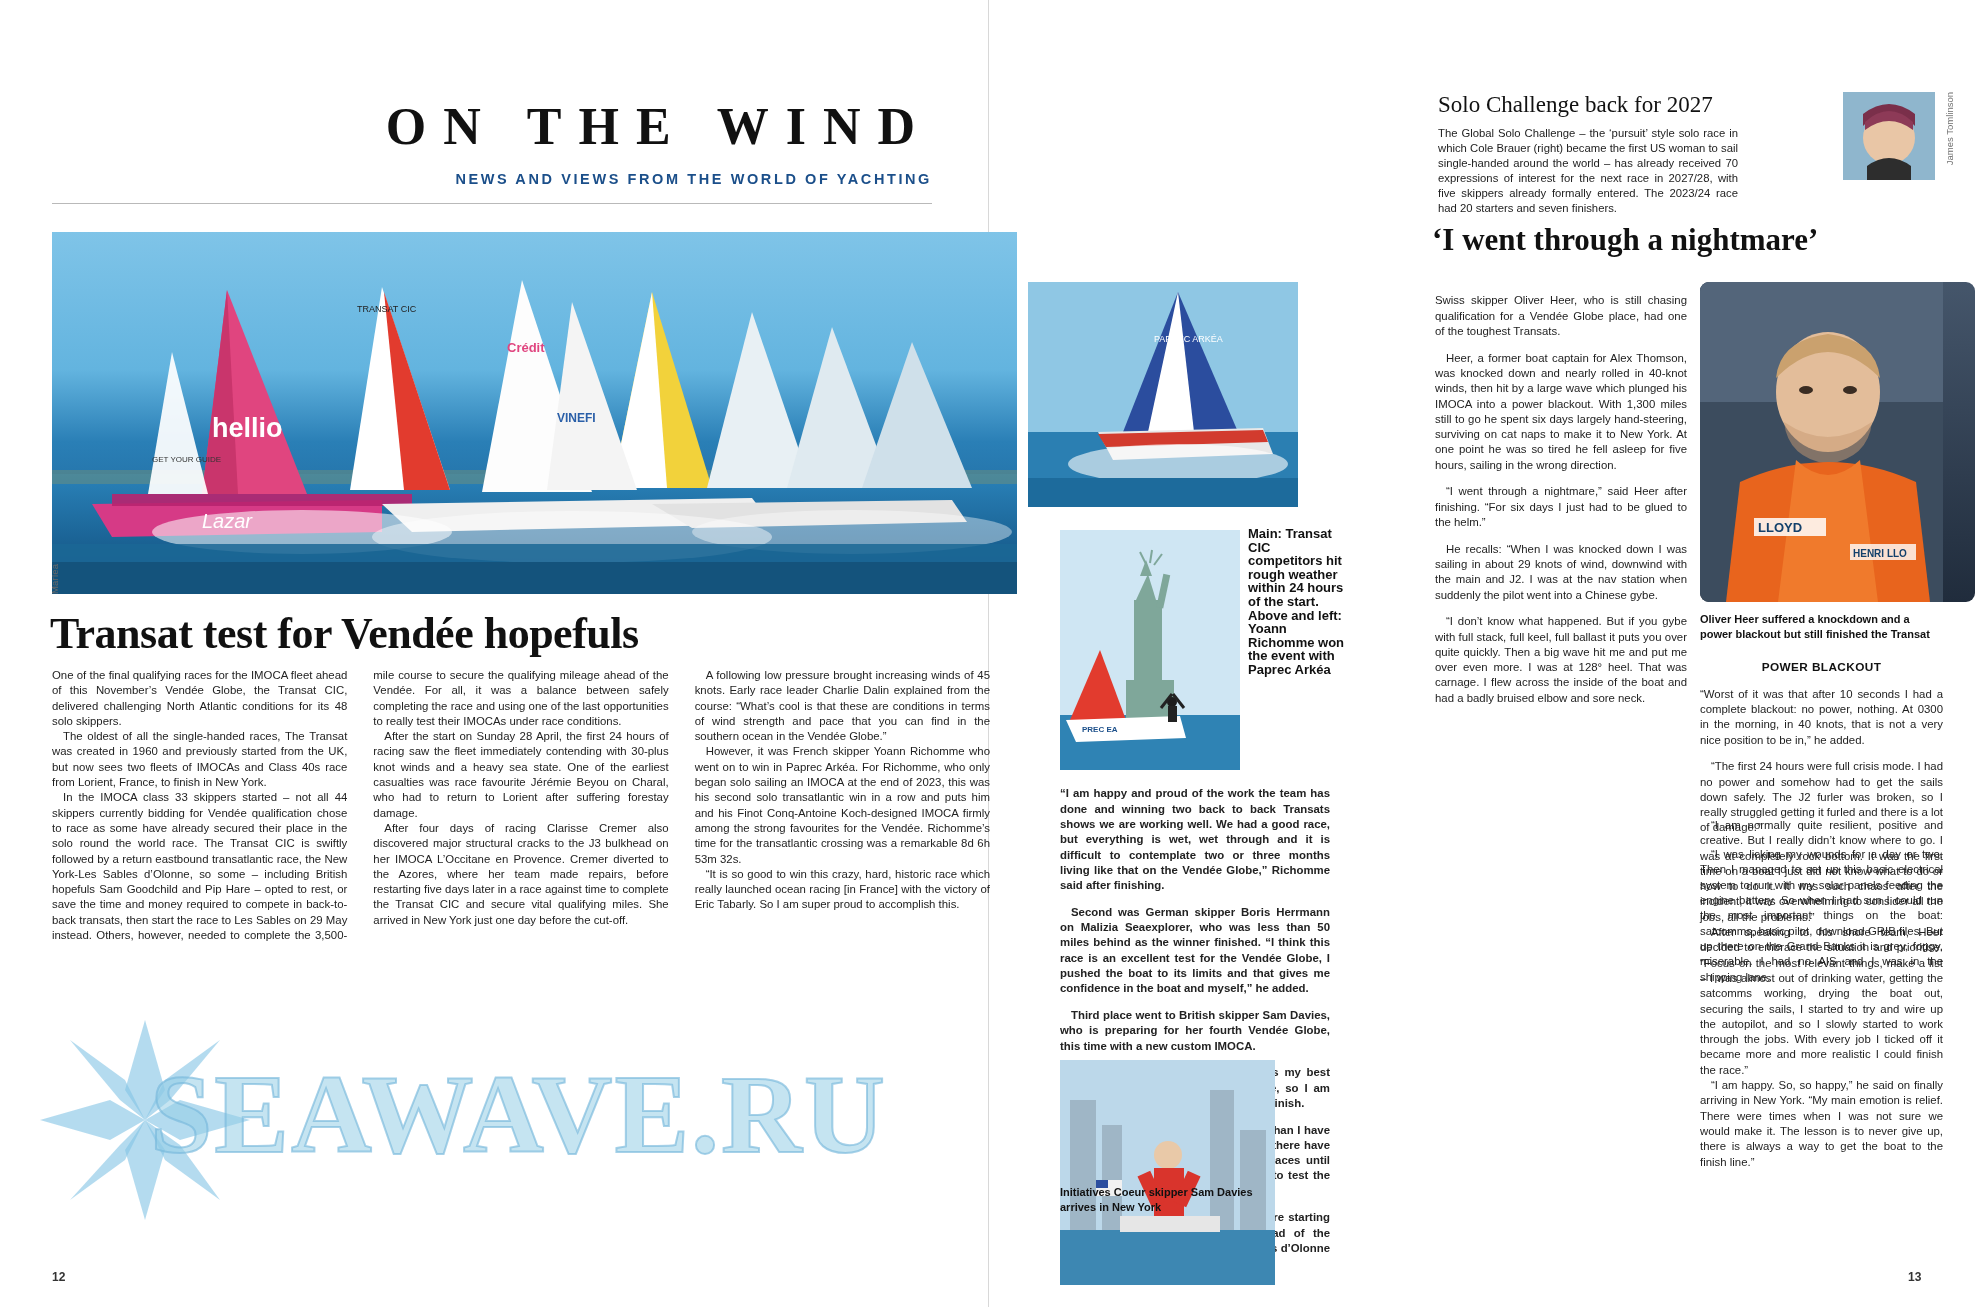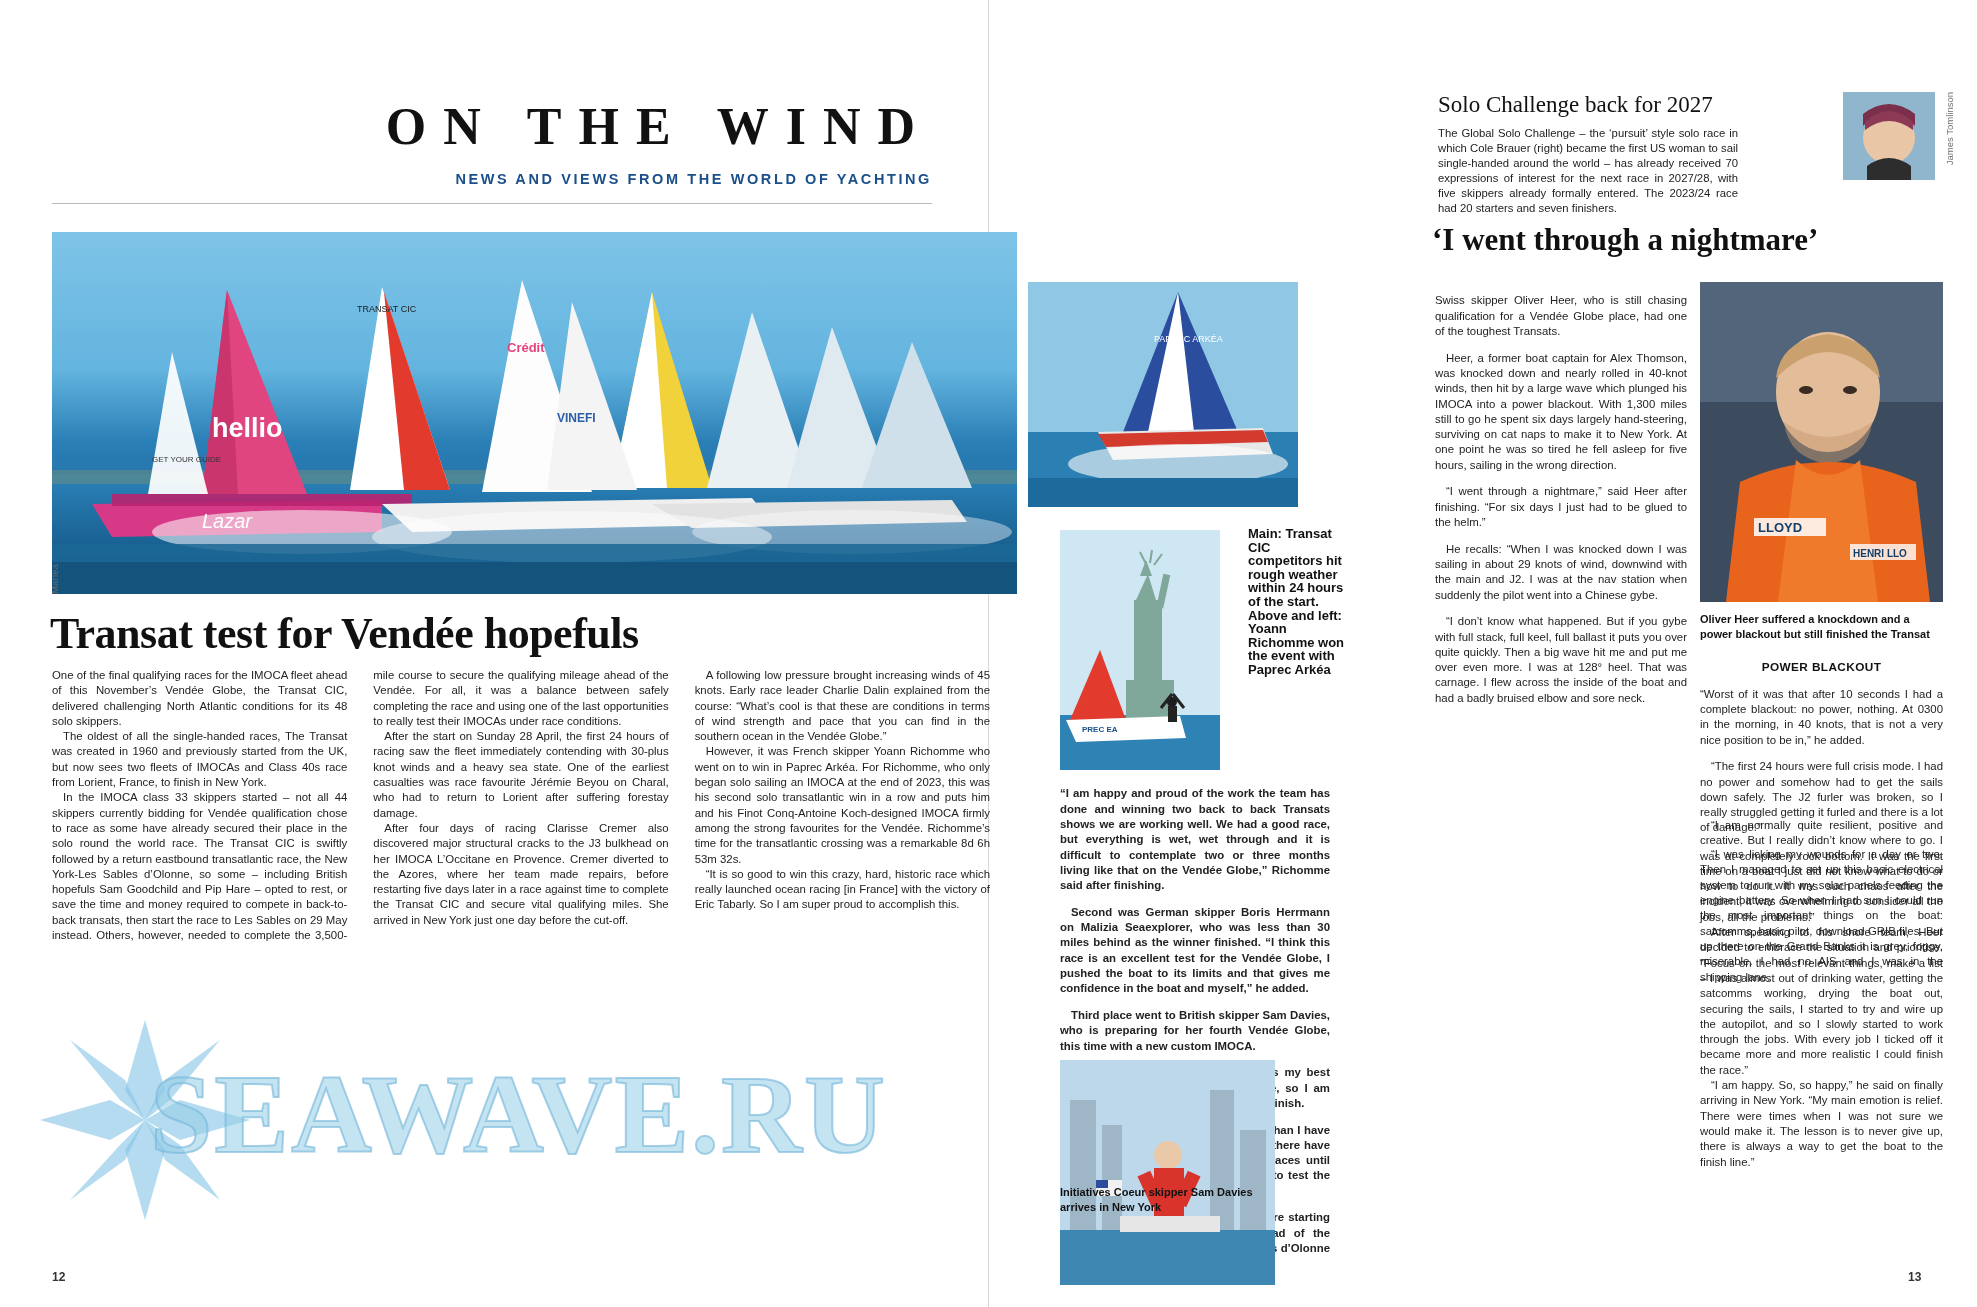--- a/index.html
+++ b/index.html
@@ -83,22 +83,22 @@
     font-family:"Liberation Serif", serif;font-weight:700;font-size:31px;color:#111;
   }
 
   .rtext{
     position:absolute;left:1435px;top:282px;width:252px;
     font-size:11.4px;line-height:15.3px;color:#222;text-align:justify;
   }
   .rtext p+p{text-indent:11px;}
 
   .heer-photo{
-    position:absolute;left:1700px;top:282px;width:243px;height:320px;
-    background:linear-gradient(#45566b,#202c3c);overflow:hidden;
+    position:absolute;left:1700px;top:282px;width:275px;height:320px;
+    background:linear-gradient(#45566b,#202c3c);overflow:hidden;border-radius:9px;
   }
   .heer-caption{
     position:absolute;left:1700px;top:612px;width:243px;
     font-size:11px;line-height:14.5px;font-weight:700;color:#111;
   }
   .rsub{font-weight:700;font-size:11.8px;color:#111;margin:8px 0 2px;letter-spacing:.4px;}
 
   .rcol2{
     position:absolute;left:1700px;top:660px;width:243px;
     font-size:11.4px;line-height:15.3px;color:#222;text-align:justify;
@@ -111,21 +111,21 @@
     font-size:11.4px;line-height:15.3px;color:#222;text-align:justify;font-weight:bold;
   }
   .ccol p+p{text-indent:11px;}
 
   
   .ph-top{
     position:absolute;left:1028px;top:282px;width:270px;height:225px;
     background:linear-gradient(#9fd2ea,#4d9cc9 60%,#14598d);overflow:hidden;
   }
   .ph-statue{
-    position:absolute;left:1060px;top:530px;width:160px;height:240px;
+    position:absolute;left:1060px;top:530px;width:180px;height:240px;
     background:linear-gradient(#cfe6f3,#8ab9d4);overflow:hidden;
   }
   .cap-main{
     position:absolute;left:1248px;top:527px;width:98px;
     font-size:13px;line-height:13.6px;font-weight:700;color:#111;
   }
 
   
   .ph-ny{
     position:absolute;left:1060px;top:1060px;width:215px;height:225px;
@@ -269,21 +269,21 @@
       <line x1="101" y1="178" x2="112" y2="164" stroke="#222" stroke-width="3"></line>
       <line x1="124" y1="178" x2="113" y2="164" stroke="#222" stroke-width="3"></line>
     </svg>
     
   </div>
 
   <div class="cap-main">Main: Transat CIC competitors hit rough weather within 24 hours of the start. Above and left: Yoann Richomme won the event with Paprec Arkéa</div>
 
   <div class="ccol">
     <p>“I am happy and proud of the work the team has done and winning two back to back Transats shows we are working well. We had a good race, but everything is wet, wet through and it is difficult to contemplate two or three months living like that on the Vendée Globe,” Richomme said after finishing.</p>
-    <p>Second was German skipper Boris Herrmann on Malizia Seaexplorer, who was less than 30 miles behind as the winner finished. “I think this race is an excellent test for the Vendée Globe, I pushed the boat to its limits and that gives me confidence in the boat and myself,” he added.</p>
+    <p>Second was German skipper Boris Herrmann on Malizia Seaexplorer, who was less than 50 miles behind as the winner finished. “I think this race is an excellent test for the Vendée Globe, I pushed the boat to its limits and that gives me confidence in the boat and myself,” he added.</p>
     <p>Third place went to British skipper Sam Davies, who is preparing for her fourth Vendée Globe, this time with a new custom IMOCA.</p>
     <p>“I am so happy with my result, it is my best ever in IMOCA in a major ocean race, so I am really happy with that,” she said at the finish.</p>
     <p>“I managed to push the boat harder than I have ever pushed this boat before because there have always been other reasons to finish races until now. And so this time I really wanted to test the boat before the Vendée Globe.”</p>
     <p>As we went to press the IMOCAs were starting the final big test and qualifier ahead of the Vendée Globe, the New York-Les Sables d’Olonne race. We’ll have a full report next issue.</p>
   </div>
 
   <div class="ph-ny">
     <svg width="215" height="225" viewBox="0 0 215 225">
       <rect width="215" height="225" fill="#bcd8ea"></rect>
       <g fill="#9fb6c6">

